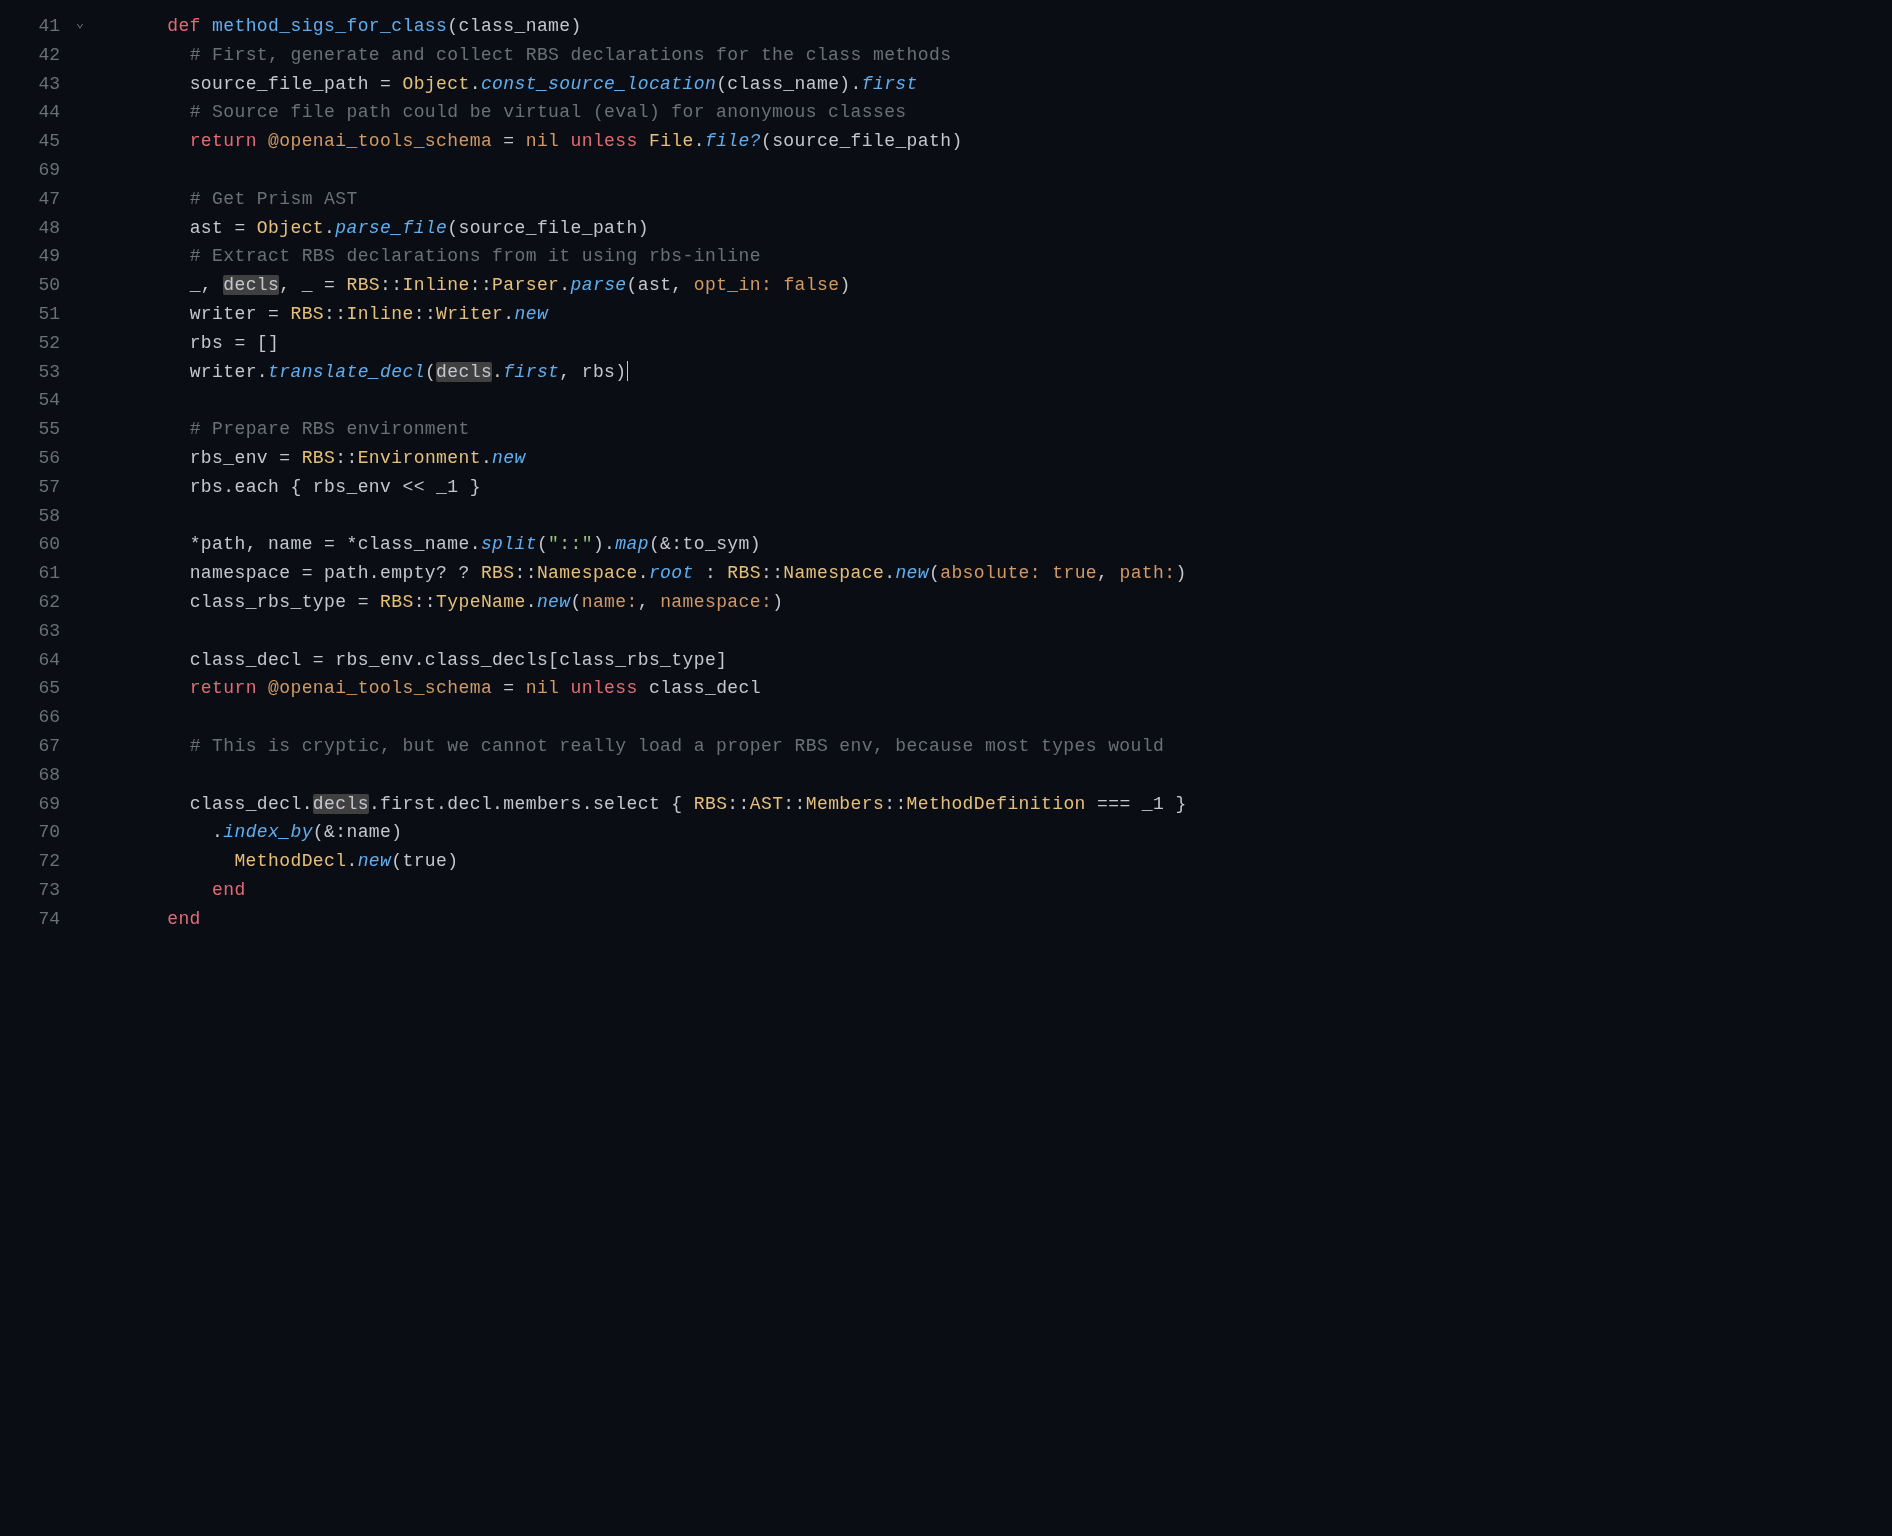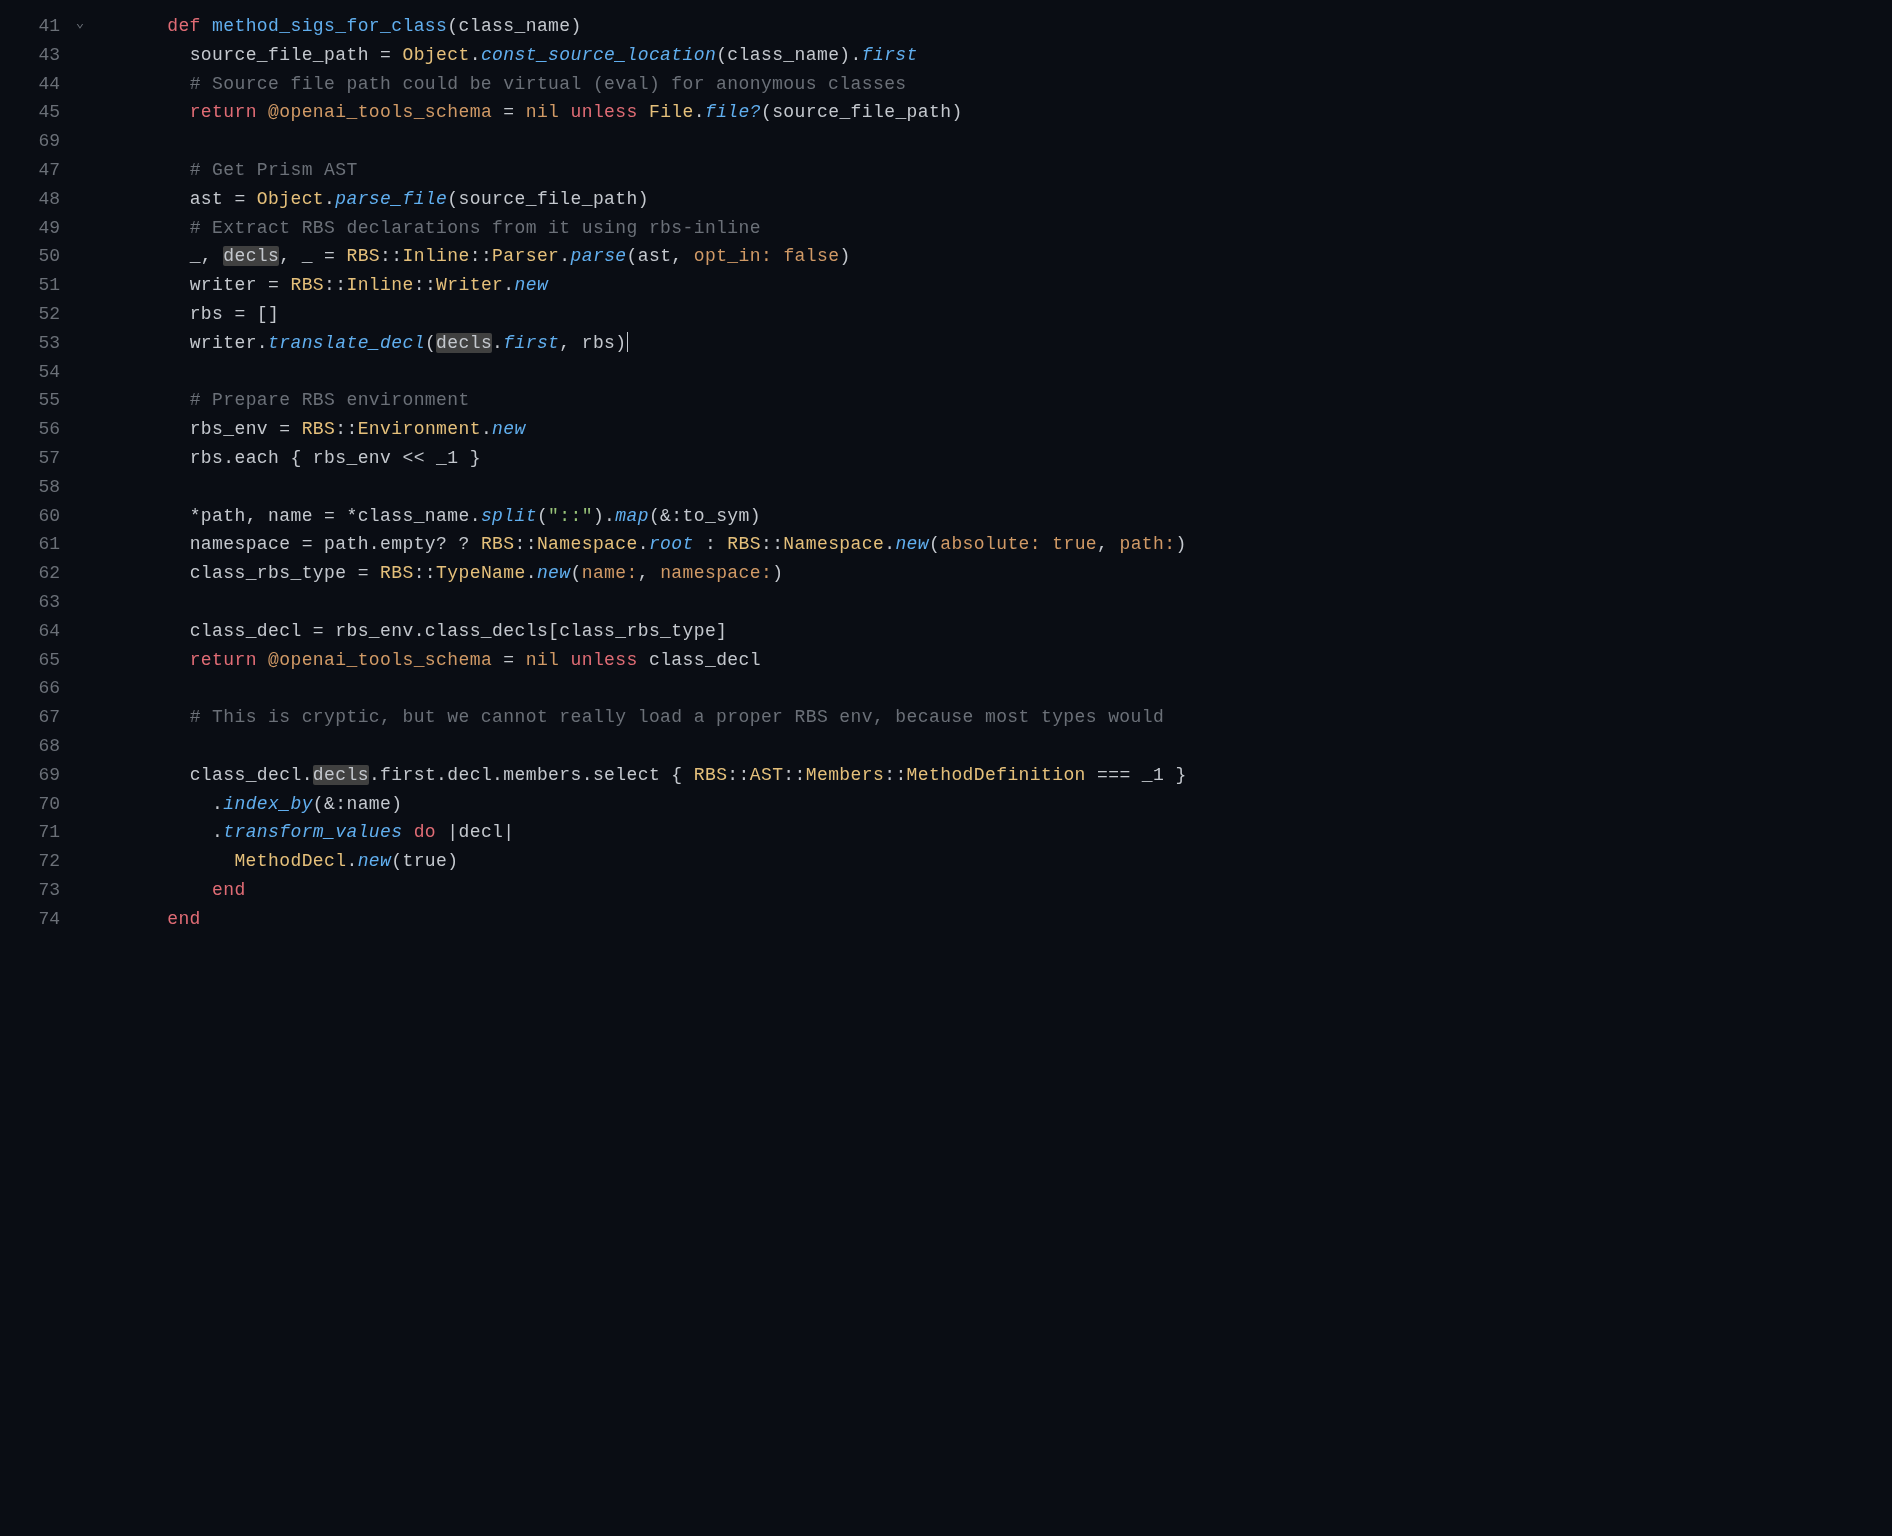--- a/index.html
+++ b/index.html
@@ -79,20 +79,25 @@
 <body>
 
 <div class="editor">
 
   <div class="line">
     <div class="gutter">41</div>
     <div class="fold-icon">⌄</div>
     <div class="code"><span>      </span><span class="kw-def">def</span> <span class="fn-name">method_sigs_for_class</span><span class="param">(class_name)</span></div>
   </div>
 
+  <div class="line">
+    <div class="gutter">42</div>
+    <div class="fold-icon"></div>
+    <div class="code"><span>        </span><span class="comment"># First, generate and collect RBS declarations for the class methods</span></div>
+  </div>
 
   <div class="line">
     <div class="gutter">43</div>
     <div class="fold-icon"></div>
     <div class="code"><span>        </span><span class="var">source_file_path</span><span> = </span><span class="const">Object</span><span>.</span><span class="fn-call">const_source_location</span><span>(class_name)</span><span>.</span><span class="fn-call">first</span></div>
   </div>
 
   <div class="line">
     <div class="gutter">44</div>
     <div class="fold-icon"></div>
@@ -242,25 +247,20 @@
     <div class="fold-icon"></div>
     <div class="code"><span>        </span><span>class_decl.</span><span class="highlight">decls</span><span>.first.decl.members.select { </span><span class="const">RBS</span><span>::</span><span class="const">AST</span><span>::</span><span class="const">Members</span><span>::</span><span class="const">MethodDefinition</span><span> === </span><span>_1 }</span></div>
   </div>
 
   <div class="line">
     <div class="gutter">70</div>
     <div class="fold-icon"></div>
     <div class="code"><span>          </span><span>.</span><span class="fn-call">index_by</span><span>(&amp;:name)</span></div>
   </div>
 
-  <div class="line">
-    <div class="gutter">71</div>
-    <div class="fold-icon"></div>
-    <div class="code"><span>          </span><span>.</span><span class="fn-call">transform_values</span><span> </span><span class="kw-do">do</span><span> |decl|</span></div>
-  </div>
 
   <div class="line">
     <div class="gutter">72</div>
     <div class="fold-icon"></div>
     <div class="code"><span>            </span><span class="const">MethodDecl</span><span>.</span><span class="fn-call">new</span><span>(true)</span></div>
   </div>
 
   <div class="line">
     <div class="gutter">73</div>
     <div class="fold-icon"></div>

